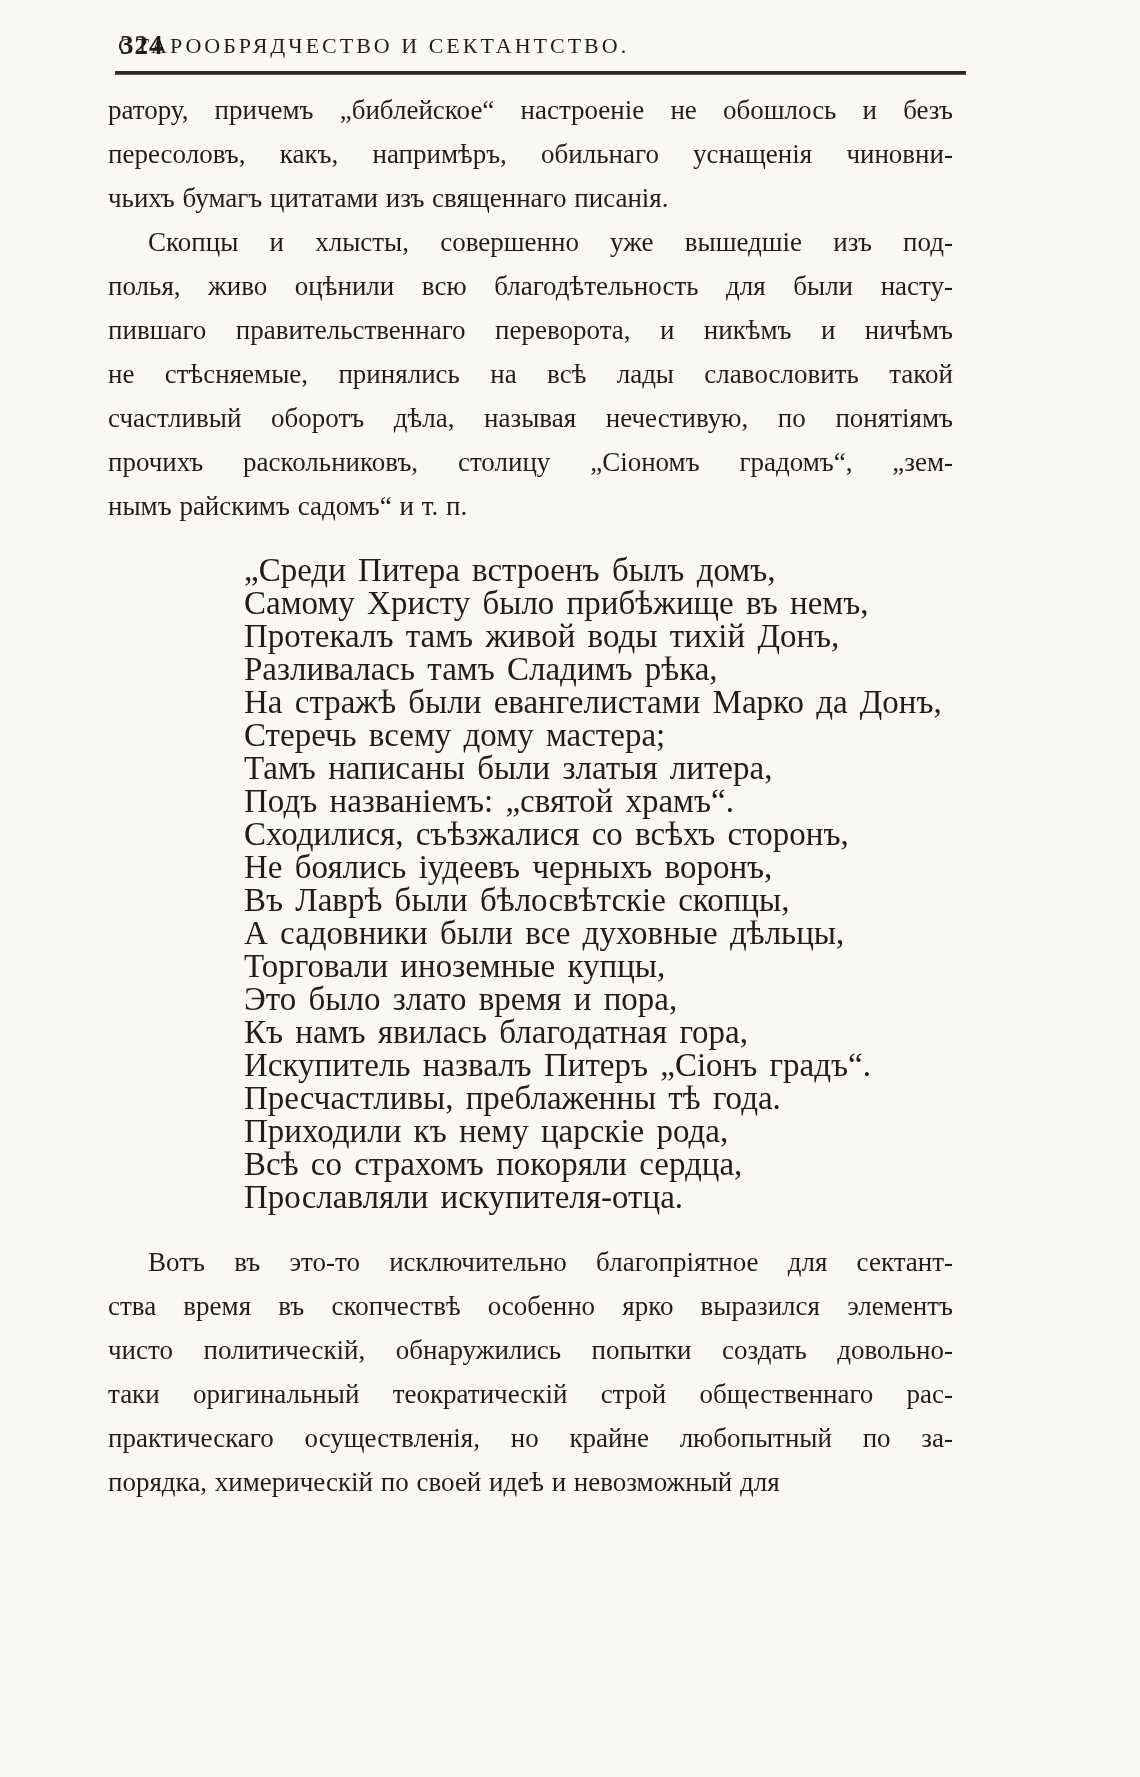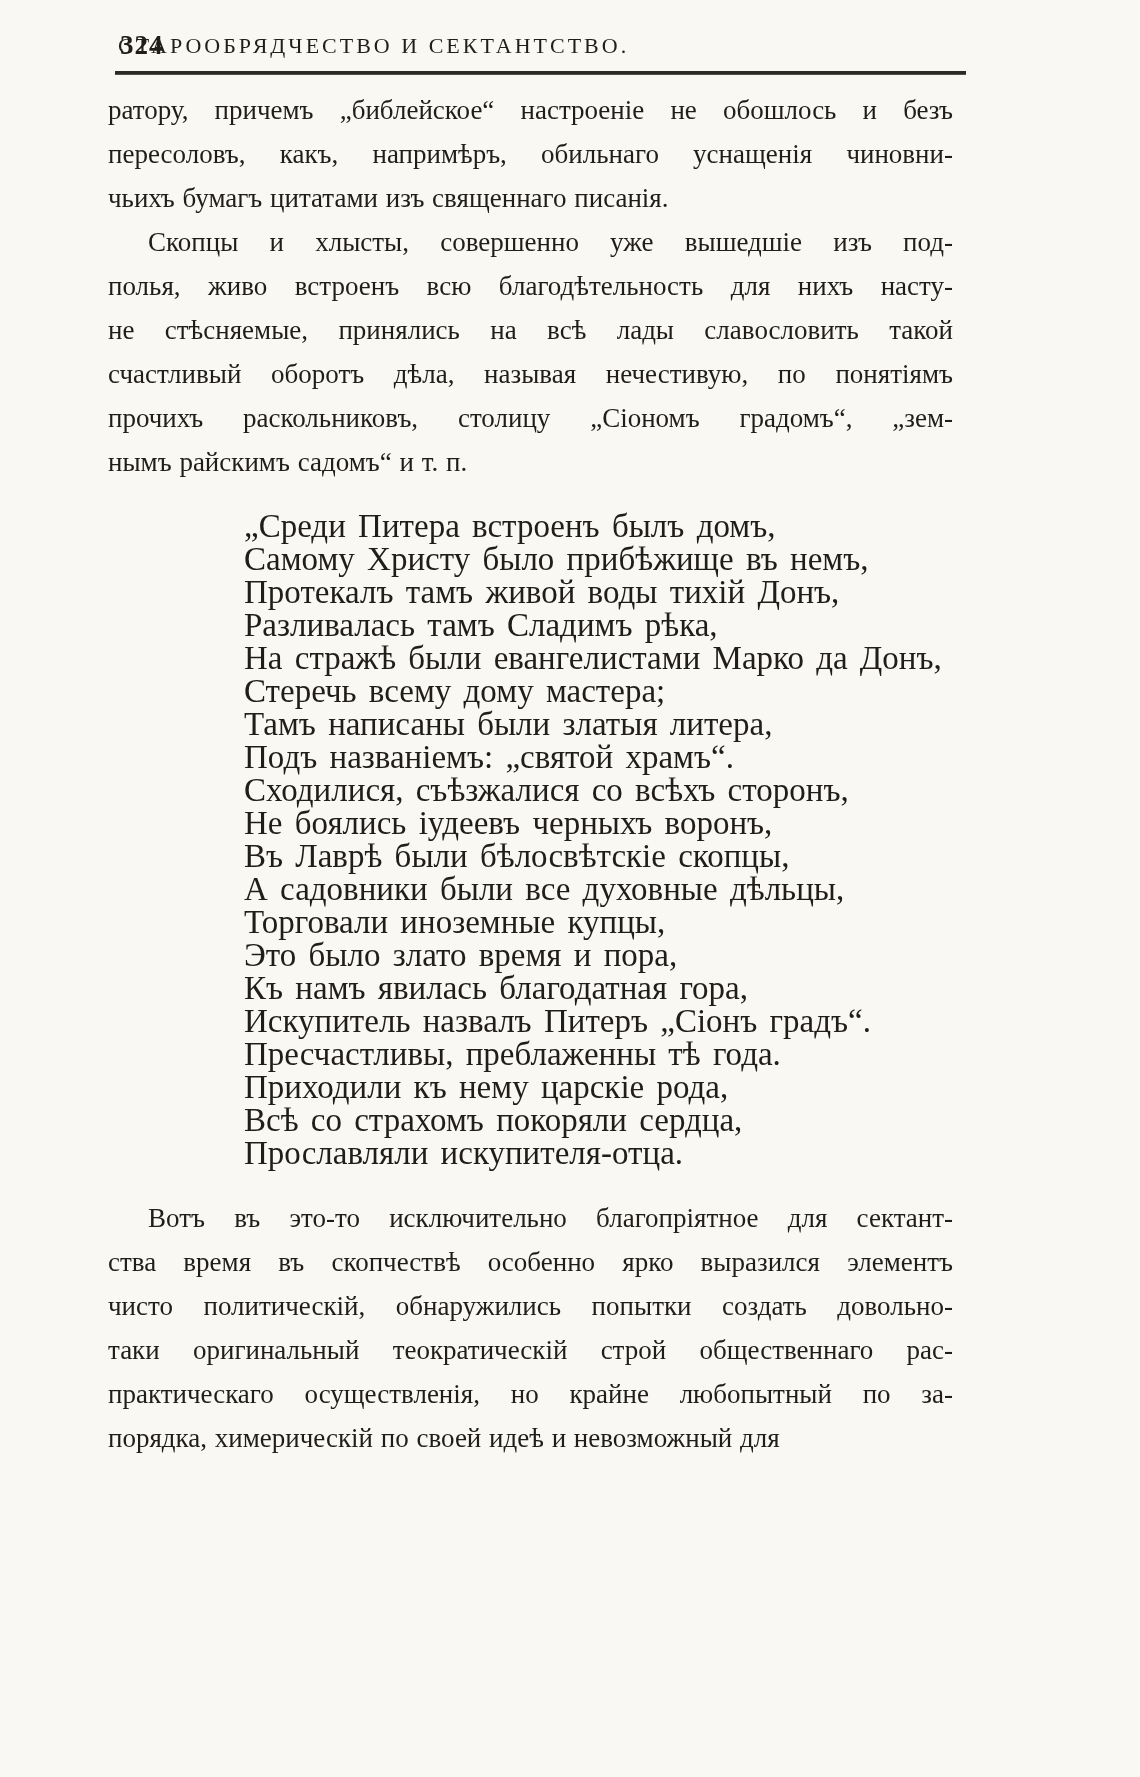--- a/index.html
+++ b/index.html
@@ -100,21 +100,22 @@
   <div class="text">
 
     <div class="para">
         <div class="line">ратору, причемъ „библейское“ настроеніе не обошлось и безъ</div>
         <div class="line">пересоловъ, какъ, напримѣръ, обильнаго уснащенія чиновни-</div>
         <div class="line">чьихъ бумагъ цитатами изъ священнаго писанія.</div>
       </div>
 
     <div class="para indent">
         <div class="line">Скопцы и хлысты, совершенно уже вышедшіе изъ под-</div>
-        <div class="line">полья, живо встроенъ всю благодѣтельность для нихъ насту-</div>
+        <div class="line">полья, живо оцѣнили всю благодѣтельность для были насту-</div>
+        <div class="line">пившаго правительственнаго переворота, и никѣмъ и ничѣмъ</div>
         <div class="line">не стѣсняемые, принялись на всѣ лады славословить такой</div>
         <div class="line">счастливый оборотъ дѣла, называя нечестивую, по понятіямъ</div>
         <div class="line">прочихъ раскольниковъ, столицу „Сіономъ градомъ“, „зем-</div>
         <div class="line">нымъ райскимъ садомъ“ и т. п.</div>
       </div>
 
     <div class="verse">
         <div class="vline">„Среди Питера встроенъ былъ домъ,</div>
         <div class="vline">Самому Христу было прибѣжище въ немъ,</div>
         <div class="vline">Протекалъ тамъ живой воды тихій Донъ,</div>

